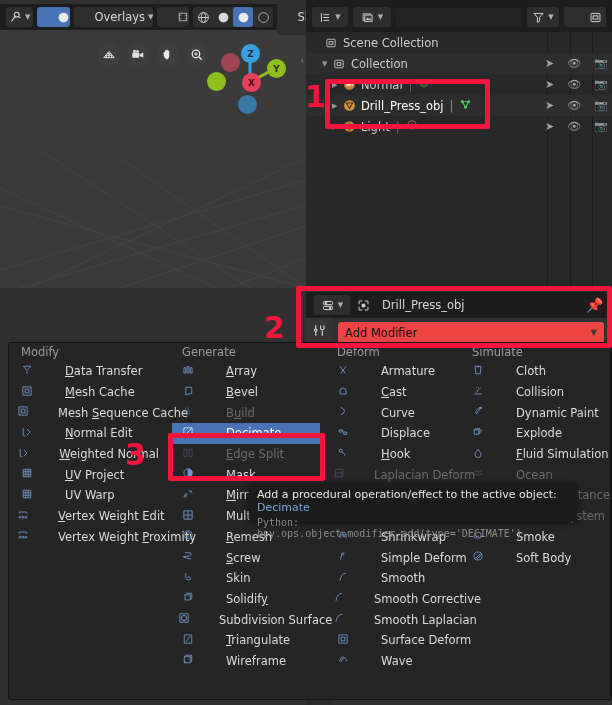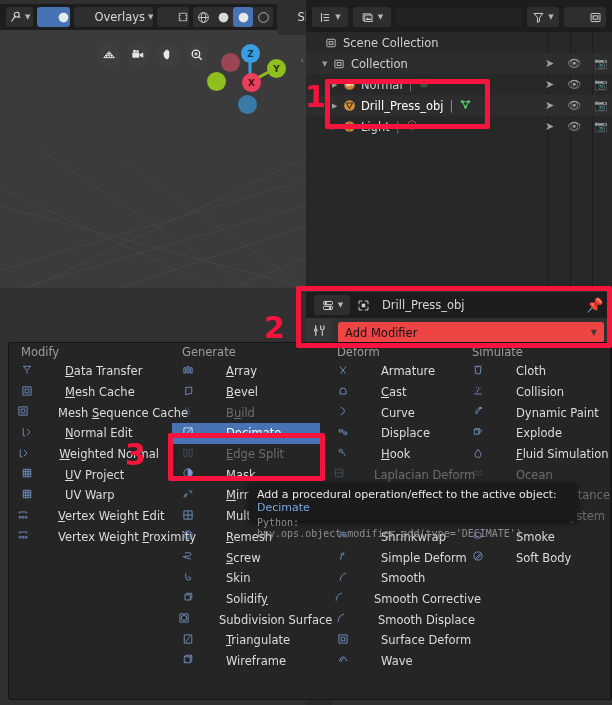--- a/index.html
+++ b/index.html
@@ -659,21 +659,21 @@
         <div class="mitem">
           <span class="mi"><svg width="12" height="12" viewBox="0 0 16 16" fill="none" stroke="#7697cc" stroke-width="1.15" stroke-linejoin="round">
               <path d="M4 13 q1 -9 8 -10"></path>
             </svg></span>
           <span>Smooth Corrective</span>
         </div>
         <div class="mitem">
           <span class="mi"><svg width="12" height="12" viewBox="0 0 16 16" fill="none" stroke="#7697cc" stroke-width="1.15" stroke-linejoin="round">
               <path d="M4 13 q1 -9 8 -10"></path>
             </svg></span>
-          <span>Smooth Displace</span>
+          <span>Smooth Laplacian</span>
         </div>
         <div class="mitem">
           <span class="mi"><svg width="12" height="12" viewBox="0 0 16 16" fill="none" stroke="#7697cc" stroke-width="1.15" stroke-linejoin="round">
               <rect x="2.5" y="2.5" width="11" height="11"></rect>
               <rect x="5.5" y="5.5" width="5" height="5"></rect>
             </svg></span>
           <span>Surface Deform</span>
         </div>
         <div class="mitem">
           <span class="mi"><svg width="12" height="12" viewBox="0 0 16 16" fill="none" stroke="#7697cc" stroke-width="1.15" stroke-linejoin="round">

